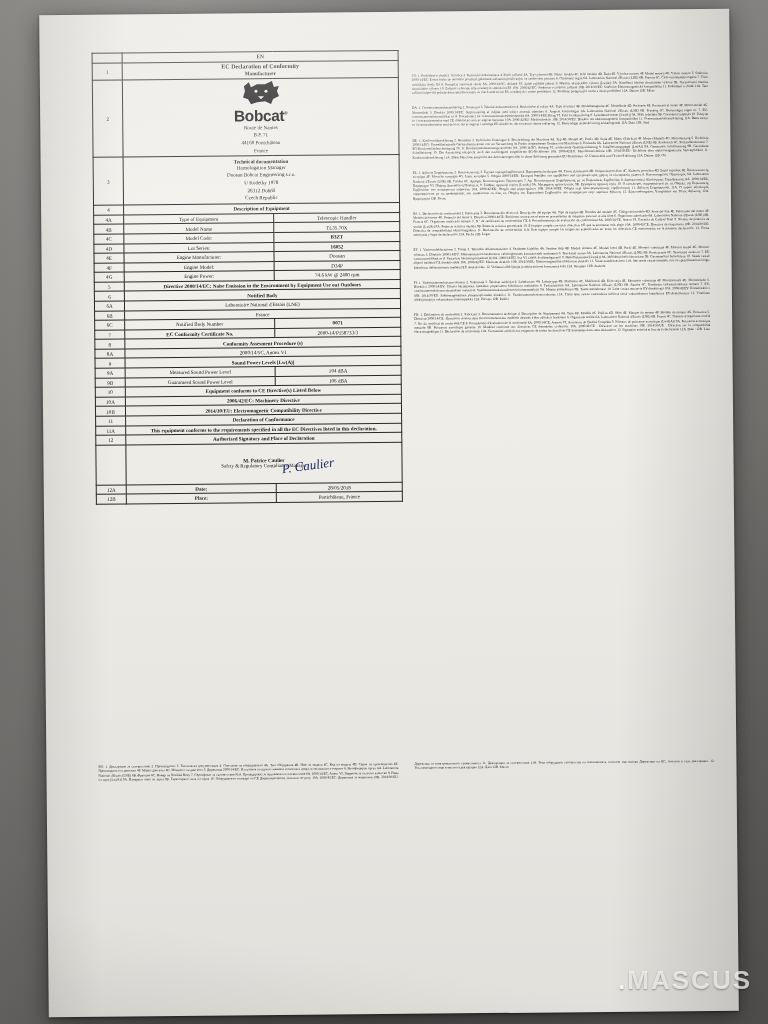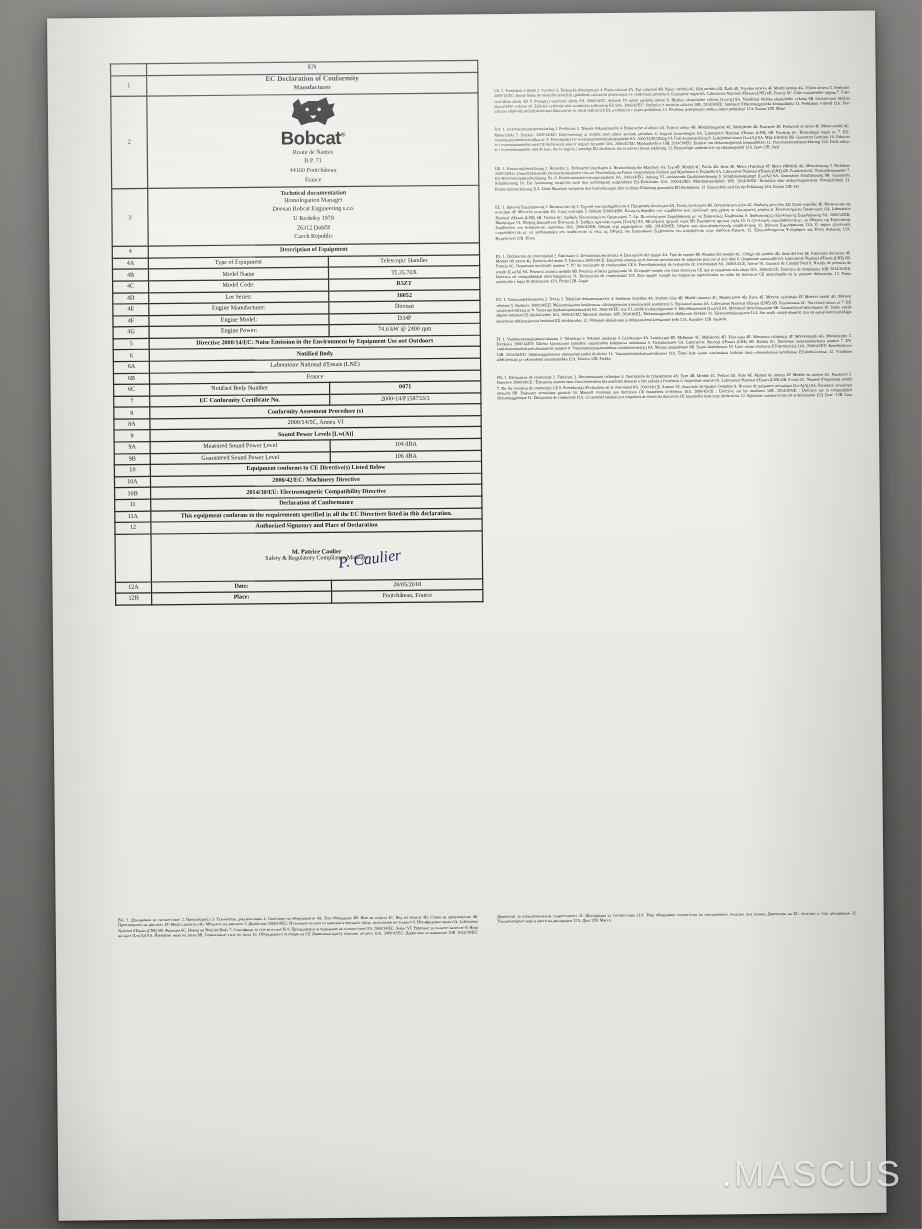--- a/index.html
+++ b/index.html
@@ -107,22 +107,22 @@
     text-align:justify;
     column-count:2;
     column-gap:16px;
   }
   .bottomlangs .langblk { margin-bottom:10px; }
   
   .watermark {
     position:absolute;
     right:16px; bottom:28px;
     font-family:"Liberation Sans", sans-serif;
-    font-weight:normal;
-    font-size:30px;
+    font-weight:bold;
+    font-size:26px;
     letter-spacing:2px;
     color:rgba(255,255,255,0.72);
     text-shadow:0 1px 2px rgba(0,0,0,0.35);
   }
   .watermark .dot { color:rgba(255,255,255,0.9); }
   
   .crease{
     position:absolute; left:0; bottom:0; width:100%; height:120px;
     background:linear-gradient(190deg, rgba(0,0,0,0) 55%, rgba(0,0,0,0.07));
     pointer-events:none;

